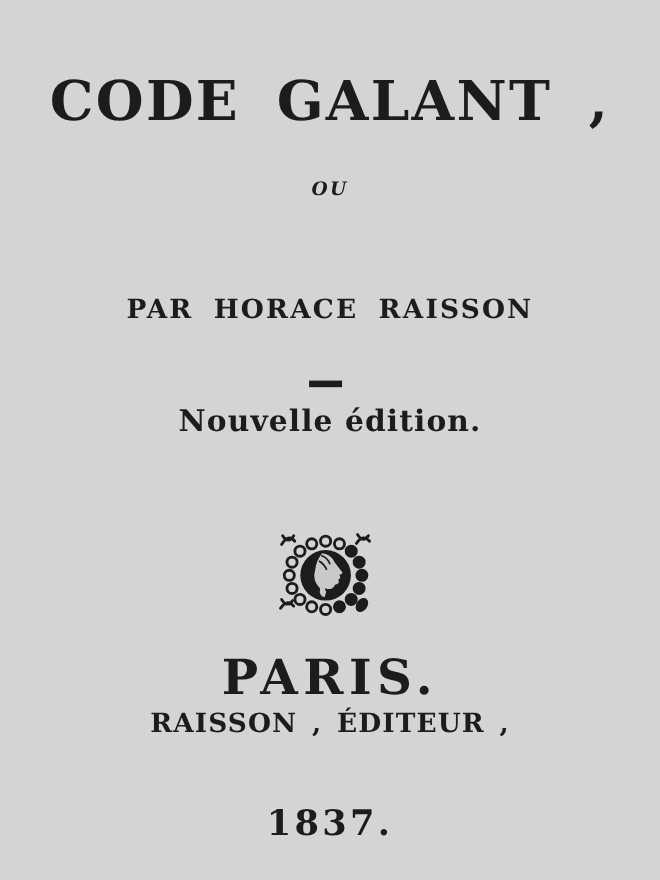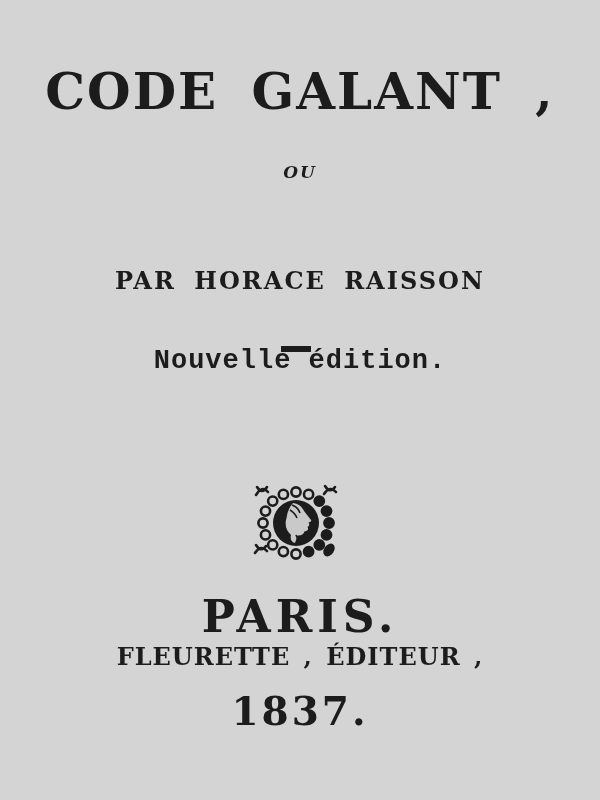--- a/index.html
+++ b/index.html
@@ -48,44 +48,43 @@
     word-spacing: 8px;
     margin-top: 13px;
   }
   .rule {
     position: absolute;
     top: 346px; left: 281px;
     width: 30px; height: 6px;
     background: #1c1c1c;
   }
   .edition {
-    top: 348px;
+    top: 370px;
     font-size: 27px;
     letter-spacing: 1px;
-    font-family: Liberation Mono, monospace;
   }
   .medallion {
     position: absolute;
     left: 252px; top: 483px;
     width: 88px; height: 80px;
   }
   .city {
     top: 595px;
     font-size: 44px;
     letter-spacing: 5px;
   }
   .publisher {
     top: 645px;
     font-size: 24px;
     letter-spacing: 1px;
     word-spacing: 4px;
   }
   .year {
-    top: 692px;
-    font-size: 39px;
+    top: 732px;
+    font-size: 32px;
     letter-spacing: 3px;
   }
 </style>
 </head>
 <body>
 
 <div class="page">
 
   <div class="line main-title">CODE GALANT ,</div>
 
@@ -129,17 +128,17 @@
       <circle cx="67.3" cy="18.1" r="4.6" fill="#1c1c1c"></circle>
     </g>
 
     <circle cx="44" cy="40" r="23" fill="#1c1c1c"></circle>
     <path d="M41 20 Q49 21 52 28 L59 37 Q60 39 56.5 39.5 Q58.5 42.5 55.5 44 Q57.5 47.5 52.5 48.5 Q51 53 45.5 52.5 L43 60 Q37.5 58.5 39 52 Q31.5 45 34.5 35 Q36 25 41 20 Z" fill="#c9c9c9"></path>
     <path d="M40 22 Q46 24 48 30 M38 27 Q43 30 45 35 M44 52 L47 59" stroke="#1c1c1c" stroke-width="1.6" fill="none"></path>
   </svg>
 
   <div class="line city">PARIS.</div>
 
-  <div class="line publisher">FLEURETTE , ÉDITEUR ,</div>
+  <div class="line publisher">RAISSON , ÉDITEUR ,</div>
 
   <div class="line year">1837.</div>
 
 </div>
 
 </body></html>

